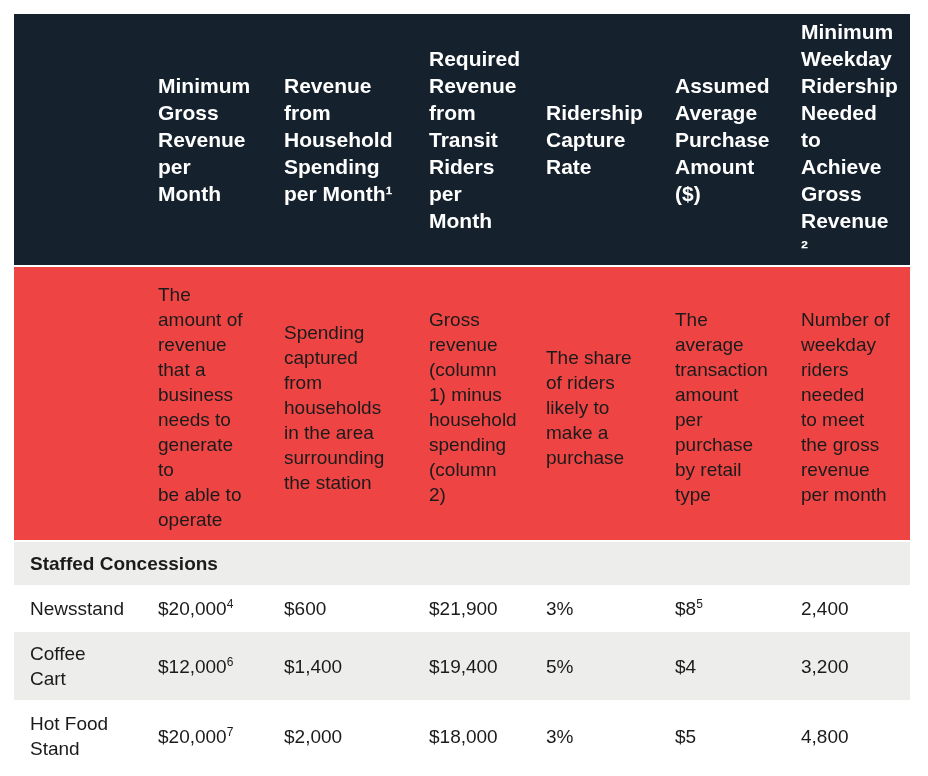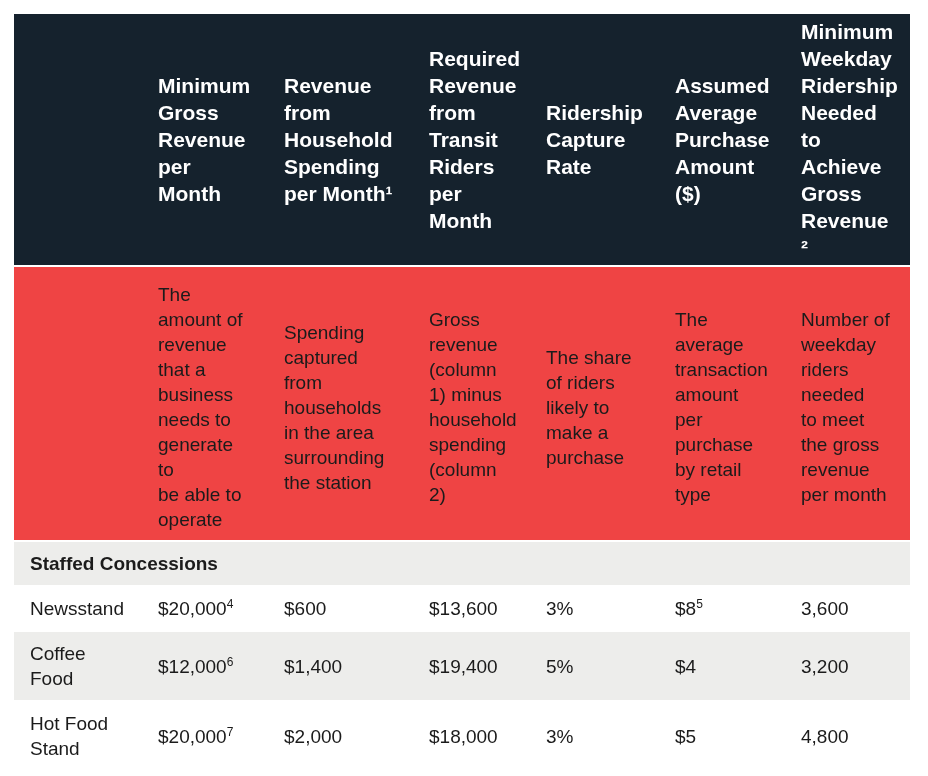--- a/index.html
+++ b/index.html
@@ -180,28 +180,28 @@
 
 
       <tr class="section-row">
         <td colspan="7">Staffed Concessions</td>
       </tr>
 
       <tr class="data-row">
         <td>Newsstand</td>
         <td><span>$20,000</span><sup>4</sup></td>
         <td><span>$600</span><sup></sup></td>
-        <td><span>$13,600</span><sup></sup></td>
+        <td><span>$21,900</span><sup></sup></td>
         <td><span>3%</span><sup></sup></td>
         <td><span>$8</span><sup>5</sup></td>
-        <td><span>3,600</span><sup></sup></td>
+        <td><span>2,400</span><sup></sup></td>
       </tr>
 
       <tr class="data-row shaded">
-        <td>Coffee Food</td>
+        <td>Coffee Cart</td>
         <td><span>$12,000</span><sup>6</sup></td>
         <td><span>$1,400</span><sup></sup></td>
         <td><span>$19,400</span><sup></sup></td>
         <td><span>5%</span><sup></sup></td>
         <td><span>$4</span><sup></sup></td>
         <td><span>3,200</span><sup></sup></td>
       </tr>
 
       <tr class="data-row">
         <td>Hot Food Stand</td>

